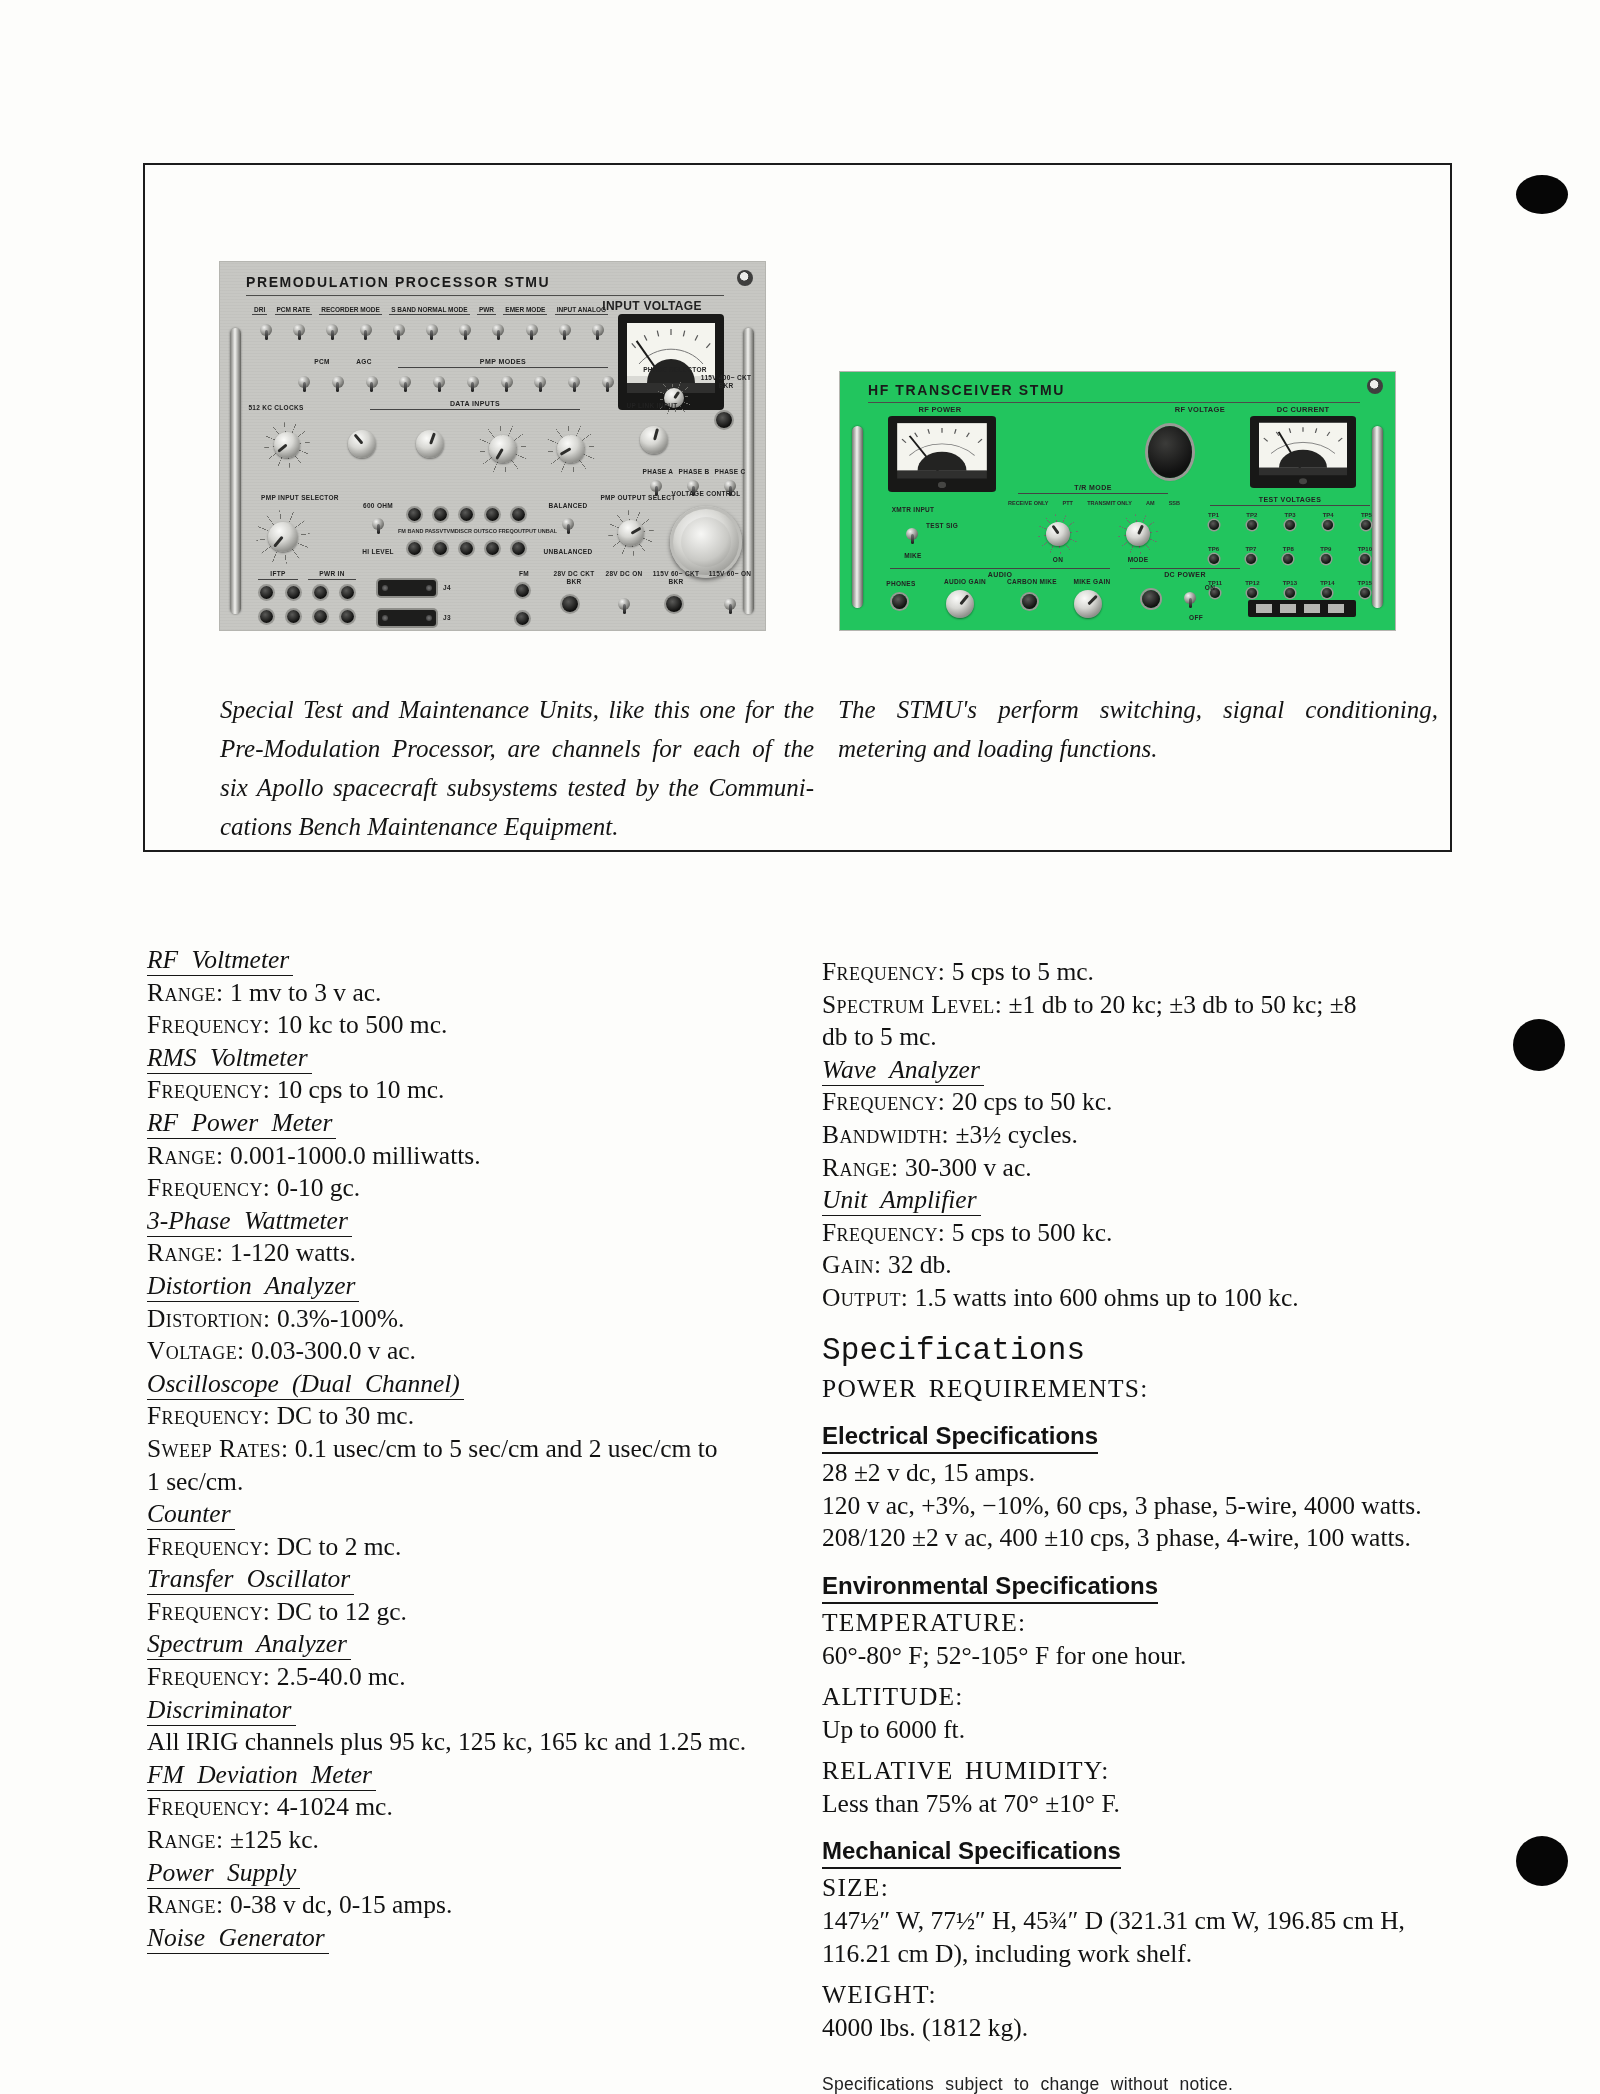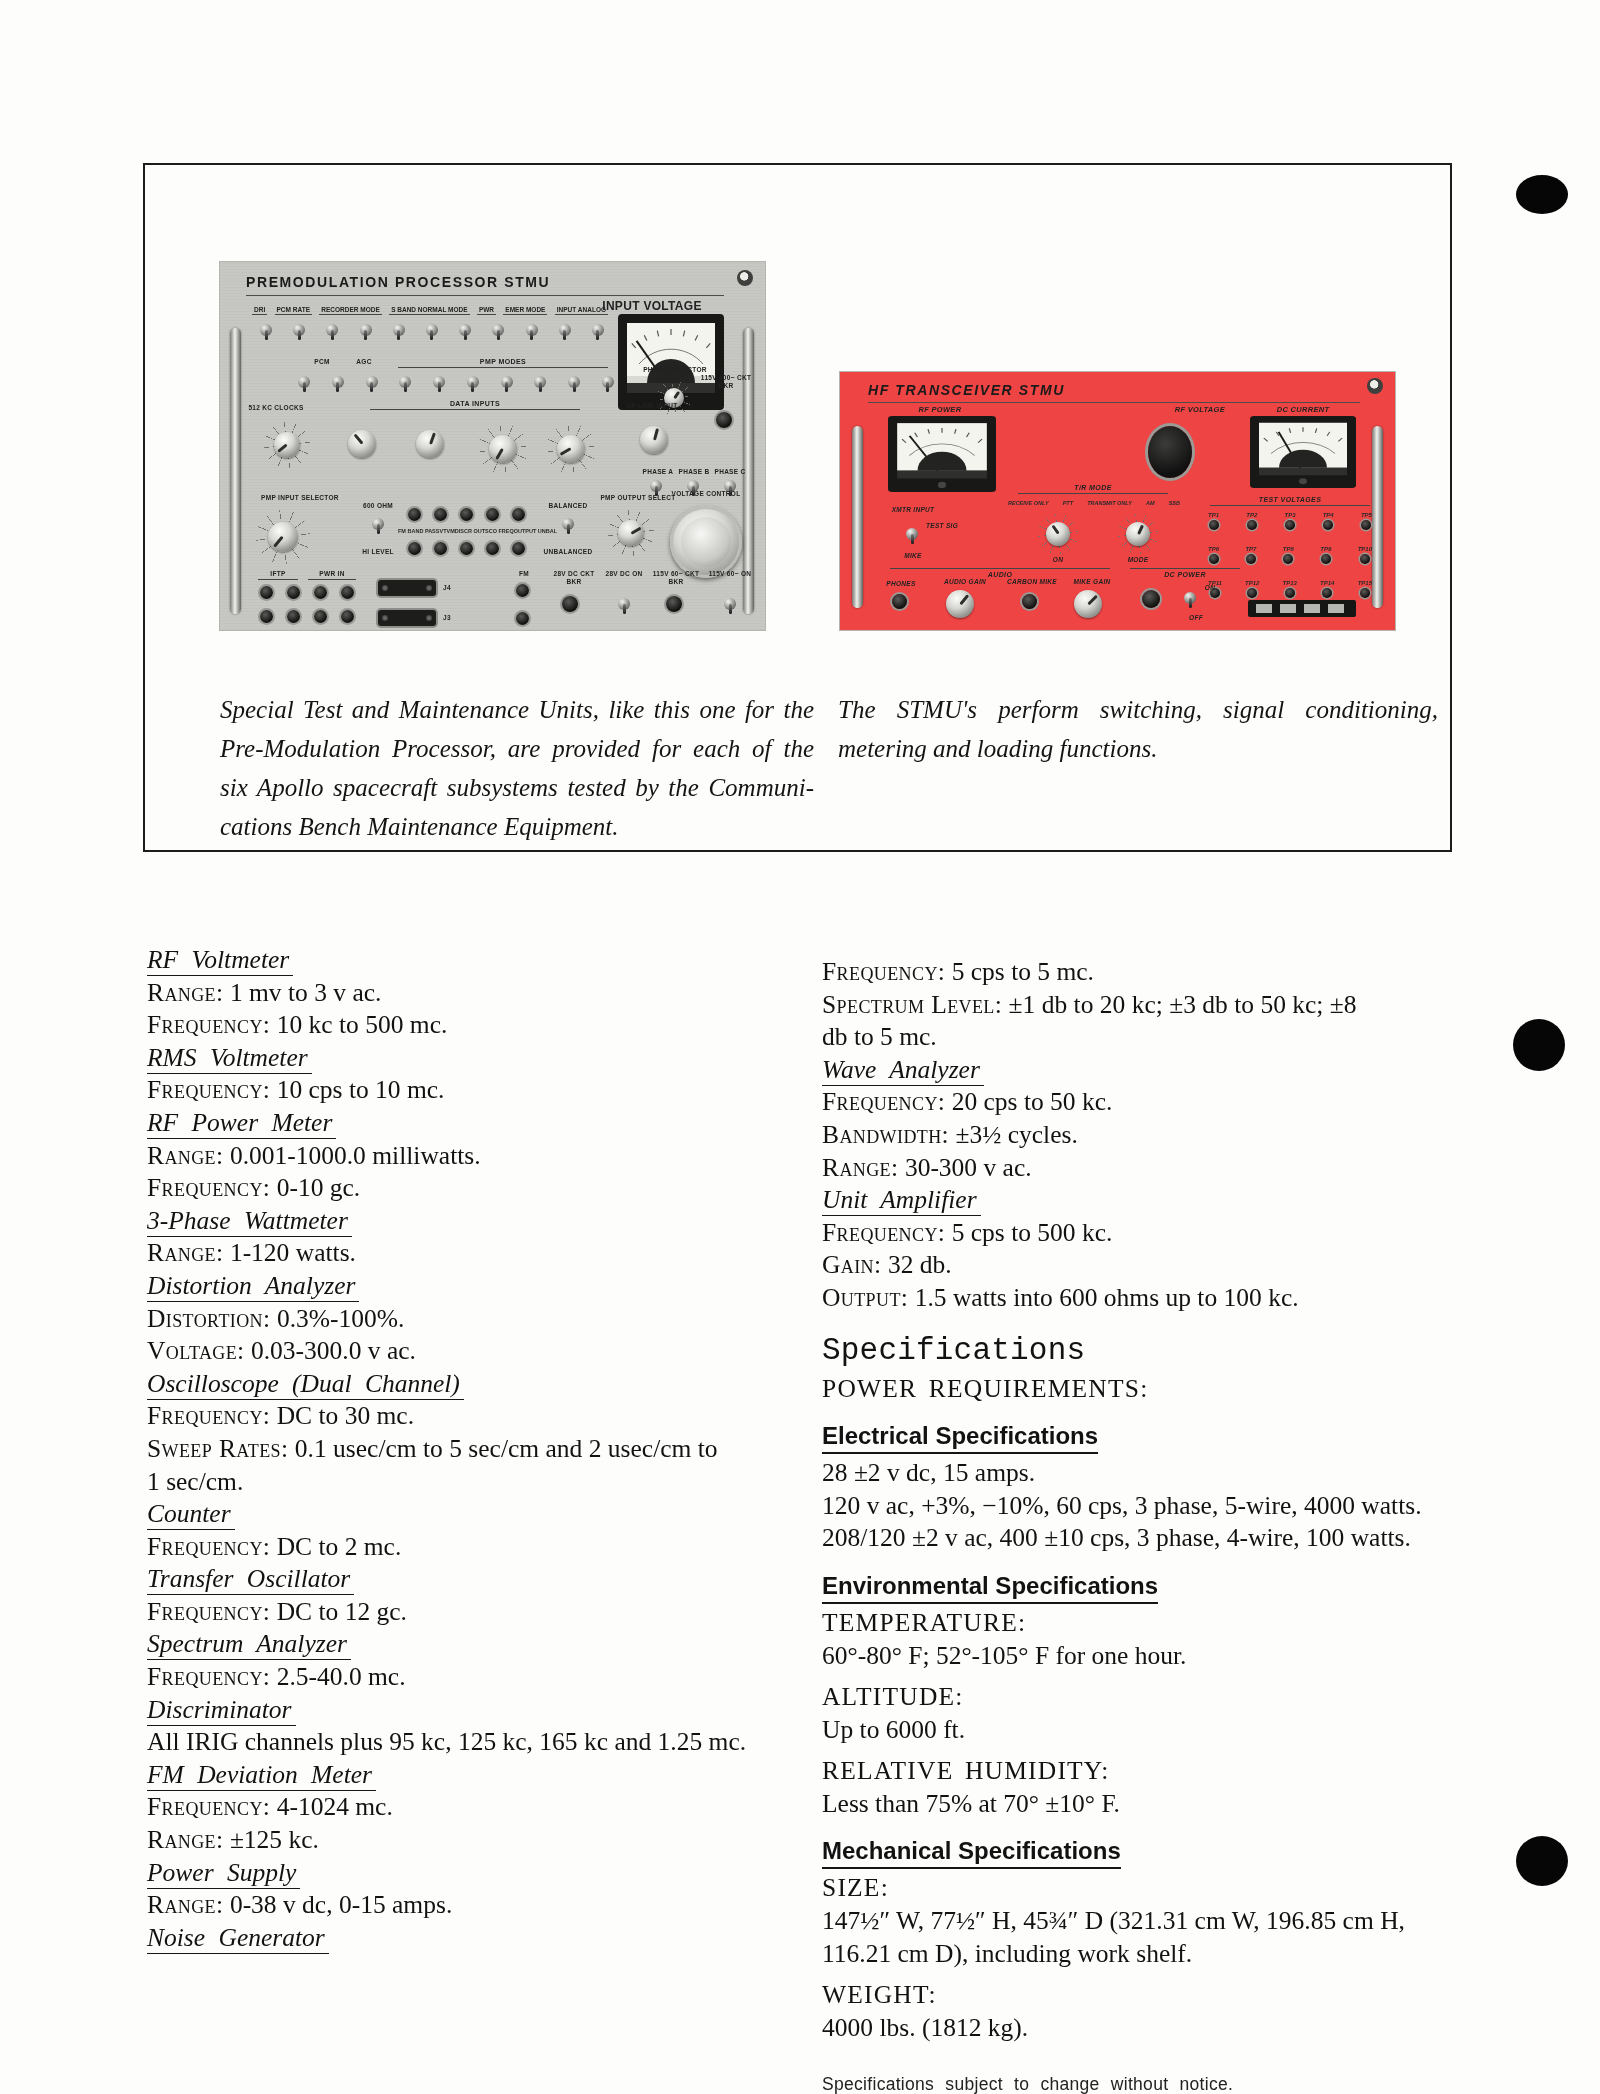--- a/index.html
+++ b/index.html
@@ -309,21 +309,21 @@
     <span class="jack lg" style="left:342px;top:334px;"></span>
     <div class="tgrow" style="left:398px;top:336px;width:12px;">
         <i class="tg"></i>
       </div>
     <span class="jack lg" style="left:446px;top:334px;"></span>
     <div class="tgrow" style="left:504px;top:336px;width:12px;">
         <i class="tg"></i>
       </div>
   </div>
 
-  <div class="photo" style="left:840px;top:372px;width:555px;height:258px;background:#ef4444;font-style:italic;">
+  <div class="photo" style="left:840px;top:372px;width:555px;height:258px;background:#22c55e;">
     <div class="handle" style="left:12px;top:54px;height:182px;"></div>
     <div class="handle" style="left:532px;top:54px;height:182px;"></div>
     <div class="ptitle" style="left:28px;top:10px;">HF TRANSCEIVER STMU</div>
     <div class="rule" style="left:28px;top:30px;width:492px;"></div>
     <div class="logo" style="right:12px;top:6px;"></div>
 
     <div class="tl" style="left:45px;top:34px;width:110px;font-size:7.5px;">RF POWER</div>
     <div class="meter" style="left:48px;top:44px;width:108px;height:76px;">
       <svg viewBox="0 0 106 96" preserveAspectRatio="none">
         <rect width="106" height="96" rx="4" fill="#181817"></rect>
@@ -486,21 +486,21 @@
         <i class="tg"></i>
       </div>
     <div class="tl" style="left:358px;top:212px;width:24px;">ON</div>
     <div class="tl" style="left:344px;top:242px;width:24px;">OFF</div>
 
     <div class="plate" style="left:408px;top:228px;width:108px;height:17px;"></div>
   </div>
 
   <div class="caption" style="left:220px;top:690px;width:594px;">
       <div class="jl">Special Test and Maintenance Units, like this one for the</div>
-      <div class="jl">Pre-Modulation Processor, are provided for each of the</div>
+      <div class="jl">Pre-Modulation Processor, are channels for each of the</div>
       <div class="jl">six Apollo spacecraft subsystems tested by the Communi-</div>
       <div>cations Bench Maintenance Equipment.</div>
     </div>
   <div class="caption" style="left:838px;top:690px;width:600px;">
       <div class="jl">The STMU's perform switching, signal conditioning,</div>
       <div>metering and loading functions.</div>
     </div>
 
   <div class="col" id="col-left" style="left:147px;width:660px;">
       <div class="spec-line t-section"><span class="ul">RF Voltmeter</span></div>

